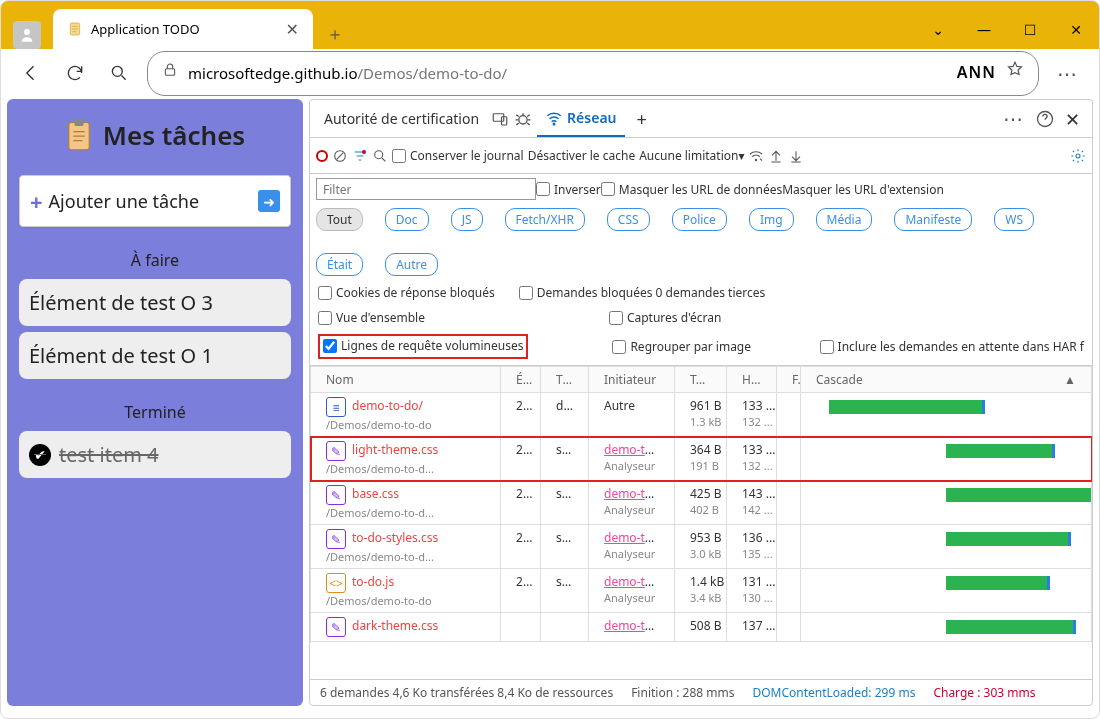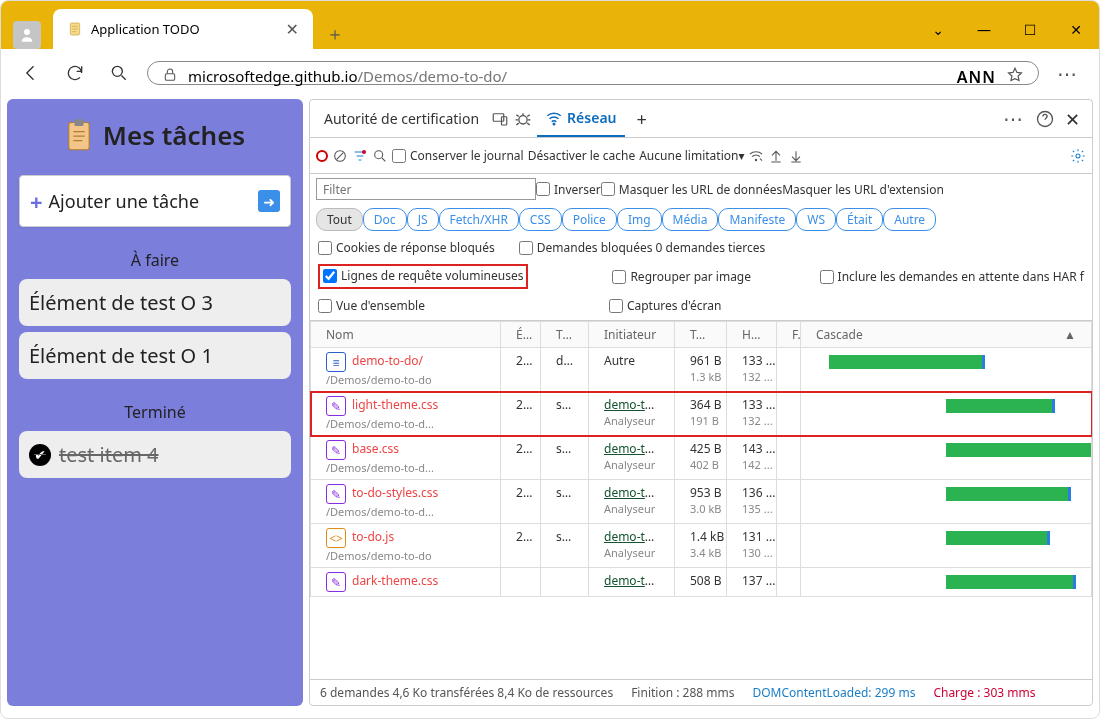--- a/index.html
+++ b/index.html
@@ -13,21 +13,21 @@
 .tab .fav { width: 16px; height: 16px; }
 .tab-close { margin-left: auto; font-size: 16px; color: #555; cursor: pointer; }
 .newtab { width: 32px; height: 32px; display: flex; align-items: center; justify-content: center; margin-left: 6px; font-size: 18px; color: #555; }
 .winctl { margin-left: auto; display: flex; }
 .winctl div { width: 46px; height: 40px; display: flex; align-items: center; justify-content: center; font-size: 14px; }
 
 
 .addrbar { height: 48px; display: flex; align-items: center; gap: 12px; padding: 0 14px; background: #fff; }
 .nav-btn { width: 32px; height: 32px; display: flex; align-items: center; justify-content: center; border-radius: 4px; }
 .nav-btn svg { width: 20px; height: 20px; stroke: #333; fill: none; stroke-width: 1.6; }
-.urlbox { flex: 1; display: flex; align-items: flex-start; height: 24px; border: 1px solid #888; border-radius: 18px; padding: 4px 14px; gap: 10px; background: #fff; }
+.urlbox { flex: 1; display: flex; align-items: flex-end; height: 45px; border: 1px solid #888; border-radius: 18px; padding: 12px 14px; gap: 10px; background: #fff; }
 .urlbox .lock svg { width: 16px; height: 16px; stroke: #555; fill: none; stroke-width: 1.6; }
 .url-text { font-size: 15px; color: #333; }
 .url-host { color: #000; }
 .url-rest { color: #767676; }
 .ann { margin-left: auto; font-size: 16px; font-weight: 600; letter-spacing: 1px; }
 .star svg { width: 18px; height: 18px; stroke: #555; fill: none; stroke-width: 1.6; }
 .more { font-size: 20px; letter-spacing: 2px; color: #555; padding: 0 6px; }
 
 
 .content { display: flex; height: calc(719px - 48px - 48px - 8px); padding: 2px 6px 6px 6px; gap: 6px; }
@@ -50,21 +50,21 @@
 .dt-tab { padding: 8px 8px; font-size: 14px; display: flex; align-items: center; gap: 4px; }
 .dt-tab.active { color: #0f6cbd; border-bottom: 2px solid #0f6cbd; font-weight: 600; }
 .dt-tabs .sp { flex: 1; }
 .dt-tools { display: flex; align-items: center; height: 36px; border-bottom: 1px solid #ccc; padding: 0 6px; gap: 4px; font-size: 12px; }
 .dt-tools .rec { width: 12px; height: 12px; border: 2px solid #c00; border-radius: 50%; }
 .dt-tools svg { width: 16px; height: 16px; stroke: #555; fill: none; stroke-width: 1.6; }
 .dt-filterrow { display: flex; align-items: center; padding: 4px 6px; border-bottom: 0; font-size: 12px; }
 .dt-filterrow input[type=text] { width: 220px; height: 22px; border: 1px solid #999; padding: 0 6px; font-size: 12px; }
 .cb { display: flex; align-items: center; gap: 4px; font-size: 12px; }
 .cb input { width: 14px; height: 14px; }
-.chips { display: flex; gap: 0; padding: 4px 6px 6px; flex-wrap: wrap; align-items: center; text-align: center; }
+.chips { display: flex; gap: 22px; padding: 4px 6px 6px; flex-wrap: wrap; align-items: center; text-align: center; }
 .chip { border: 1px solid #3a8fe8; color: #3a8fe8; border-radius: 10px; padding: 2px 10px; font-size: 12px; background: #fff; }
 .chip.all { background: #e5e5e5; color: #333; border-color: #bbb; }
 .rowopts { display: flex; gap: 24px; padding: 2px 8px 6px; font-size: 12px; flex-wrap: wrap; }
 .red-box { border: 2px solid #d22; padding: 1px 3px 3px 3px; display: inline-block; }
 
 
 .ntable { flex: 1; overflow: auto; border-top: 1px solid #ccc; }
 table { width: 100%; border-collapse: collapse; table-layout: fixed; }
 th, td { border: 1px solid #ddd; padding: 4px 15px; text-align: left; font-size: 12px; vertical-align: top; overflow: hidden; text-overflow: ellipsis; white-space: nowrap; }
 th { background: #fafafa; font-weight: 400; color: #666; position: sticky; top: 0; }
@@ -72,21 +72,21 @@
 col.c-stat { width: 40px; }
 col.c-type { width: 48px; }
 col.c-init { width: 86px; }
 col.c-size { width: 52px; }
 col.c-time { width: 50px; }
 col.c-ff { width: 24px; }
 col.c-wf {  }
 td .prim { color: #ef4444; }
 td .sec { color: #888; font-size: 11px; text-align: left; margin: 0; }
 td.right { text-align: right; }
-.ln { color: #14532d; text-decoration: underline; margin-top: 34px; }
+.ln { color: #ec4899; text-decoration: underline; margin-top: 34px; }
 tr.hl td { outline: 0; }
 tr.hl { outline: 2px solid #d22; outline-offset: -1px; }
 .ficon { width: 20px; height: 20px; display: inline-flex; align-items: center; justify-content: center; border: 1.6px solid; border-radius: 3px; margin-right: 6px; vertical-align: middle; }
 .ficon.doc { border-color: #2b5ec7; color: #2b5ec7; }
 .ficon.css { border-color: #8a2be2; color: #8a2be2; }
 .ficon.js  { border-color: #e08c1b; color: #e08c1b; }
 .bar { height: 14px; background: #2bb352; display: inline-block; border-right: 3px solid #2a7de1; vertical-align: middle; }
 
 
 .statusbar { height: 26px; border-top: 1px solid #ccc; display: flex; align-items: center; padding: 0 10px; gap: 18px; font-size: 12px; color: #555; }
@@ -282,43 +282,43 @@
       <label class="cb">
           <input type="checkbox" style="">
           <span>Cookies de réponse bloqués</span>
         </label>
       <label class="cb">
           <input type="checkbox" style="">
           <span>Demandes bloquées 0 demandes tierces</span>
         </label>
     </div>
     <div class="rowopts">
+      <label class="cb">
+          <input type="checkbox" style="">
+          <span>Vue d'ensemble</span>
+        </label>
+      <label class="cb" style="margin-left:160px">
+          <input type="checkbox" style="">
+          <span>Captures d'écran</span>
+        </label>
+    </div>
+    <div class="rowopts">
       <span class="red-box">
           <label class="cb">
             <input type="checkbox" checked="" style="">
             <span>Lignes de requête volumineuses</span>
           </label>
         </span>
       <label class="cb" style="margin-left:60px">
           <input type="checkbox" style="">
           <span>Regrouper par image</span>
         </label>
       <label class="cb" style="margin-left:auto">
           <input type="checkbox" style="">
           <span>Inclure les demandes en attente dans HAR f</span>
-        </label>
-    </div>
-    <div class="rowopts">
-      <label class="cb">
-          <input type="checkbox" style="">
-          <span>Vue d'ensemble</span>
-        </label>
-      <label class="cb" style="margin-left:160px">
-          <input type="checkbox" style="">
-          <span>Captures d'écran</span>
         </label>
     </div>
 
     <div class="ntable">
       <table>
         <colgroup>
             <col class="c-name">
             <col class="c-stat">
             <col class="c-type">
             <col class="c-init">

